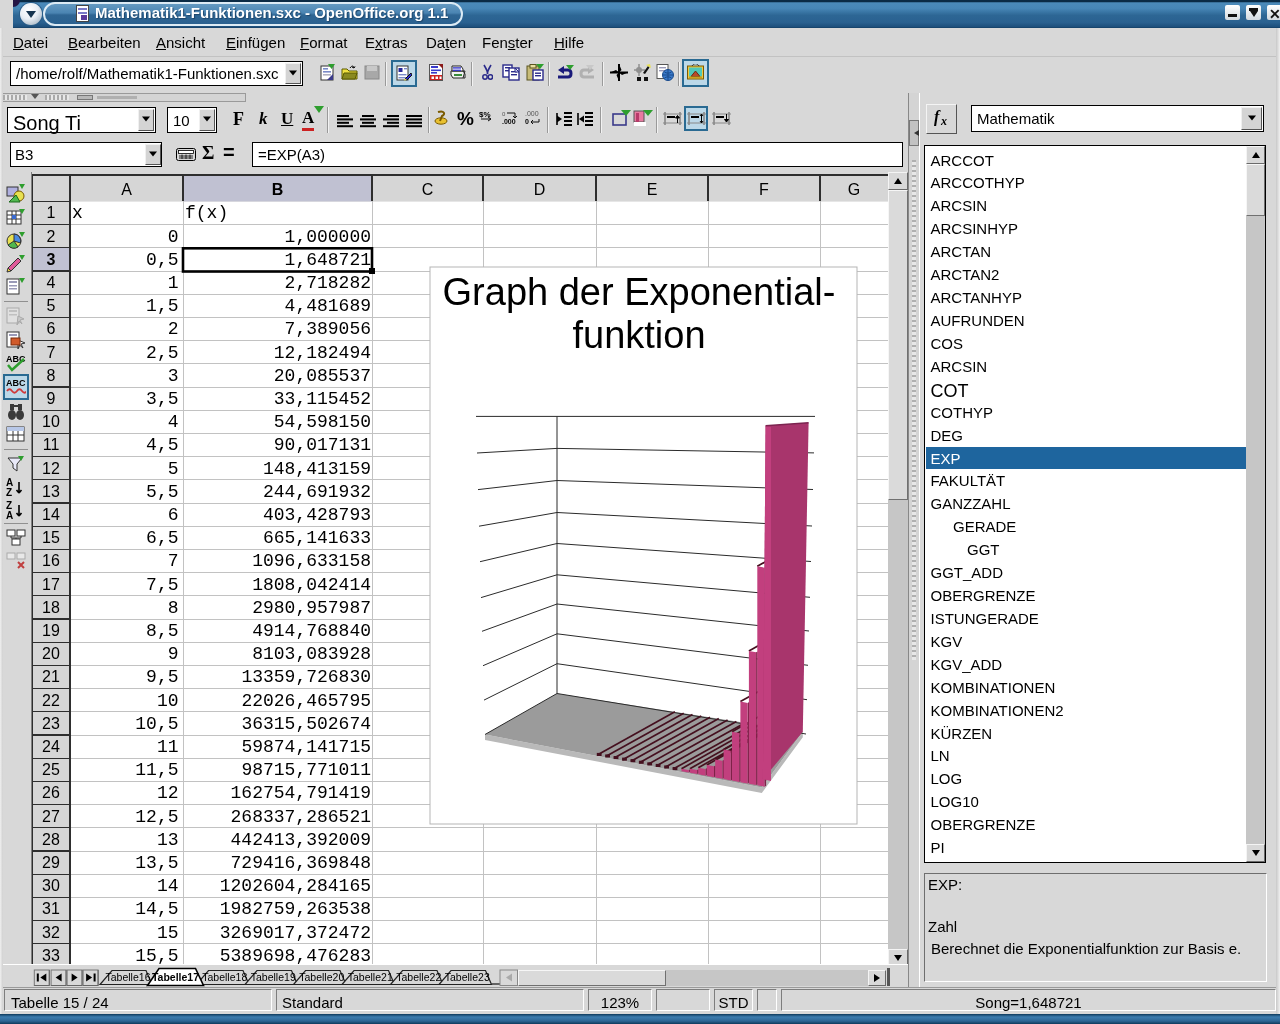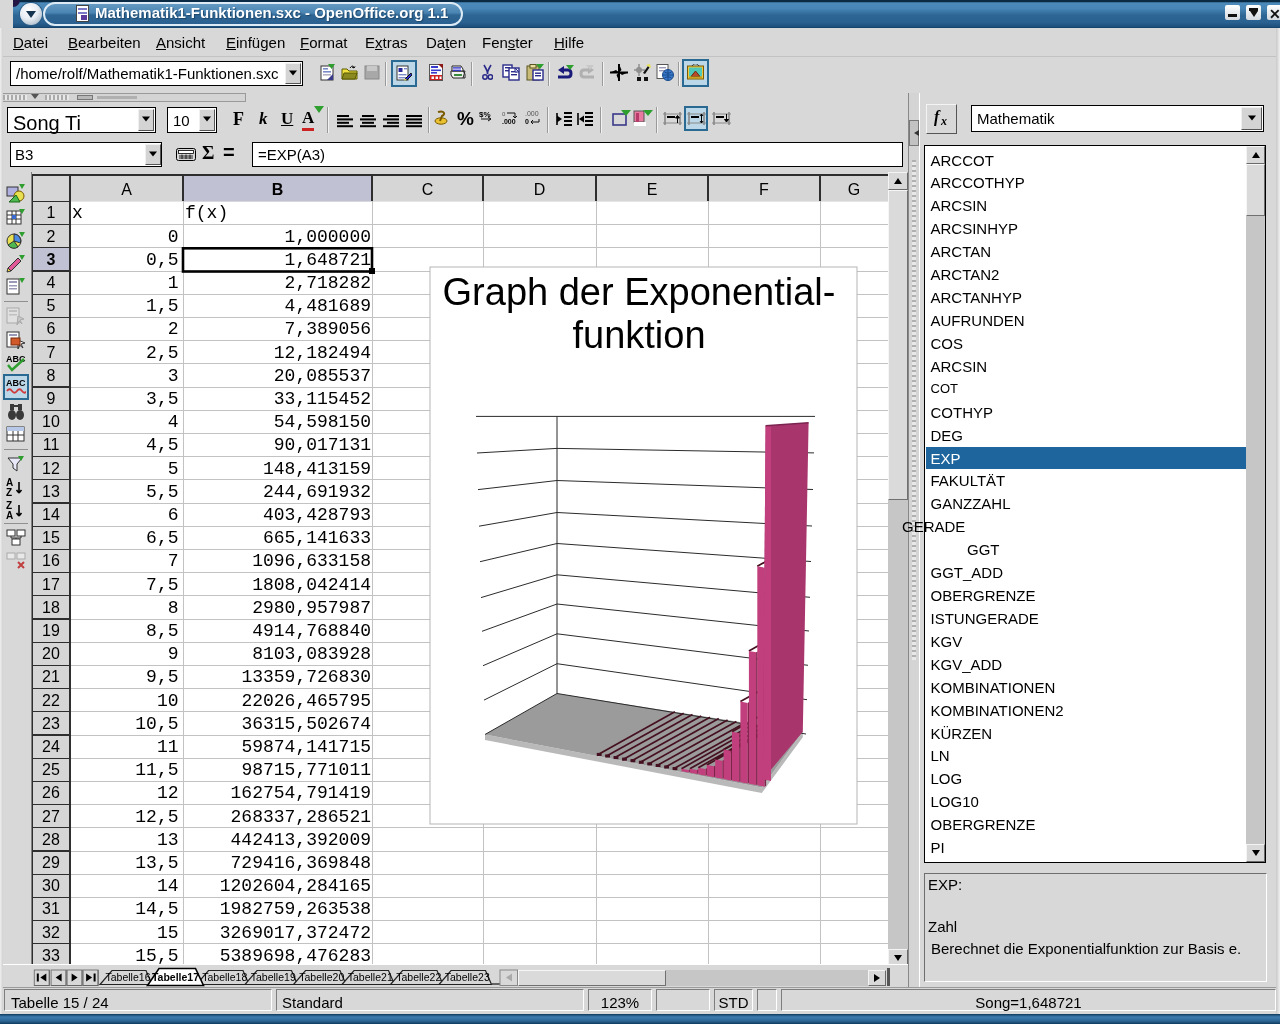--- a/index.html
+++ b/index.html
@@ -581,27 +581,27 @@
 <div class="abs" style="left:930.5px;top:151.5px;font-size:15px">ARCCOT</div>
 <div class="abs" style="left:930.5px;top:174.4px;font-size:15px">ARCCOTHYP</div>
 <div class="abs" style="left:930.5px;top:197.3px;font-size:15px">ARCSIN</div>
 <div class="abs" style="left:930.5px;top:220.3px;font-size:15px">ARCSINHYP</div>
 <div class="abs" style="left:930.5px;top:243.2px;font-size:15px">ARCTAN</div>
 <div class="abs" style="left:930.5px;top:266.1px;font-size:15px">ARCTAN2</div>
 <div class="abs" style="left:930.5px;top:289.0px;font-size:15px">ARCTANHYP</div>
 <div class="abs" style="left:930.5px;top:311.9px;font-size:15px">AUFRUNDEN</div>
 <div class="abs" style="left:930.5px;top:334.9px;font-size:15px">COS</div>
 <div class="abs" style="left:930.5px;top:357.8px;font-size:15px">ARCSIN</div>
-<div class="abs" style="left:930.5px;top:380.7px;font-size:13px">COT</div>
+<div class="abs" style="left:930.5px;top:380.7px;font-size:18px">COT</div>
 <div class="abs" style="left:930.5px;top:403.6px;font-size:15px">COTHYP</div>
 <div class="abs" style="left:930.5px;top:426.5px;font-size:15px">DEG</div>
 <div class="abs" style="left:925.5px;top:446.5px;width:320px;height:22.9px;background:#1e659e;color:#fff;font-size:15px;padding:3px 0 0 5px">EXP</div>
 <div class="abs" style="left:930.5px;top:472.4px;font-size:15px">FAKULTÄT</div>
 <div class="abs" style="left:930.5px;top:495.3px;font-size:15px">GANZZAHL</div>
-<div class="abs" style="left:902px;top:518.2px;font-size:15px">GERADE</div>
+<div class="abs" style="left:953px;top:518.2px;font-size:15px">GERADE</div>
 <div class="abs" style="left:967px;top:541.1px;font-size:15px">GGT</div>
 <div class="abs" style="left:930.5px;top:564.1px;font-size:15px">GGT_ADD</div>
 <div class="abs" style="left:930.5px;top:587.0px;font-size:15px">OBERGRENZE</div>
 <div class="abs" style="left:930.5px;top:609.9px;font-size:15px">ISTUNGERADE</div>
 <div class="abs" style="left:930.5px;top:632.8px;font-size:15px">KGV</div>
 <div class="abs" style="left:930.5px;top:655.7px;font-size:15px">KGV_ADD</div>
 <div class="abs" style="left:930.5px;top:678.7px;font-size:15px">KOMBINATIONEN</div>
 <div class="abs" style="left:930.5px;top:701.6px;font-size:15px">KOMBINATIONEN2</div>
 <div class="abs" style="left:930.5px;top:724.5px;font-size:15px">KÜRZEN</div>
 <div class="abs" style="left:930.5px;top:747.4px;font-size:15px">LN</div>

